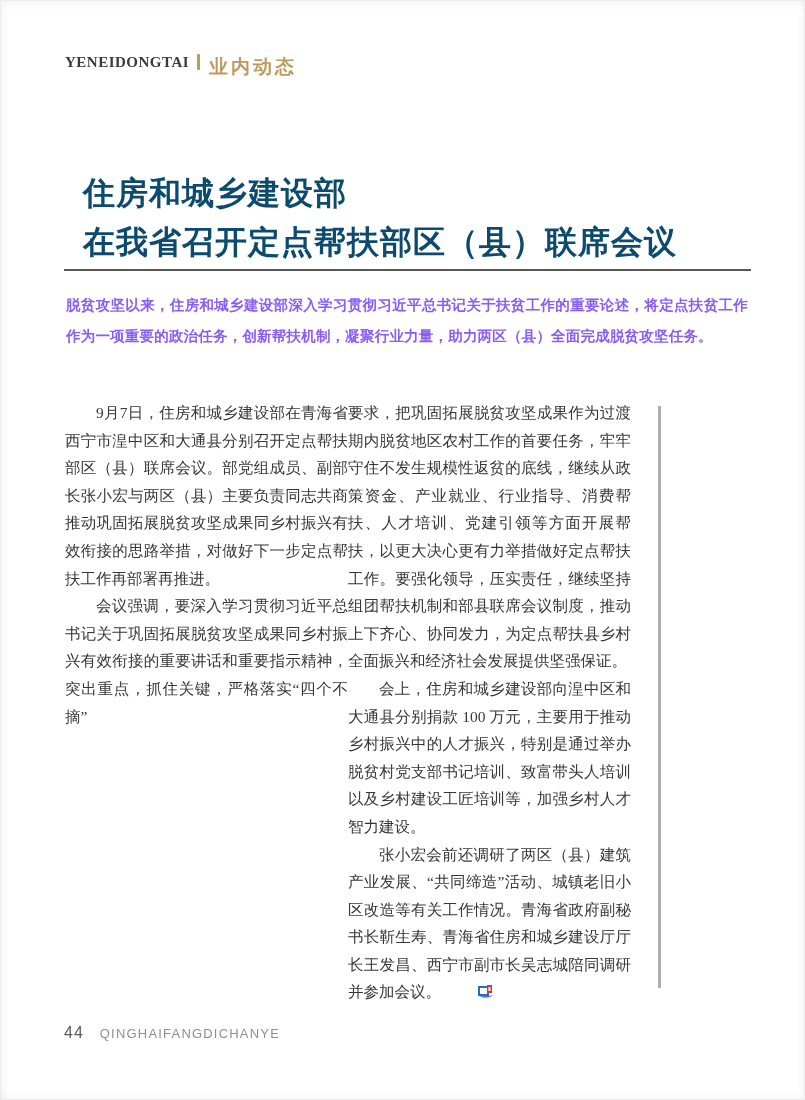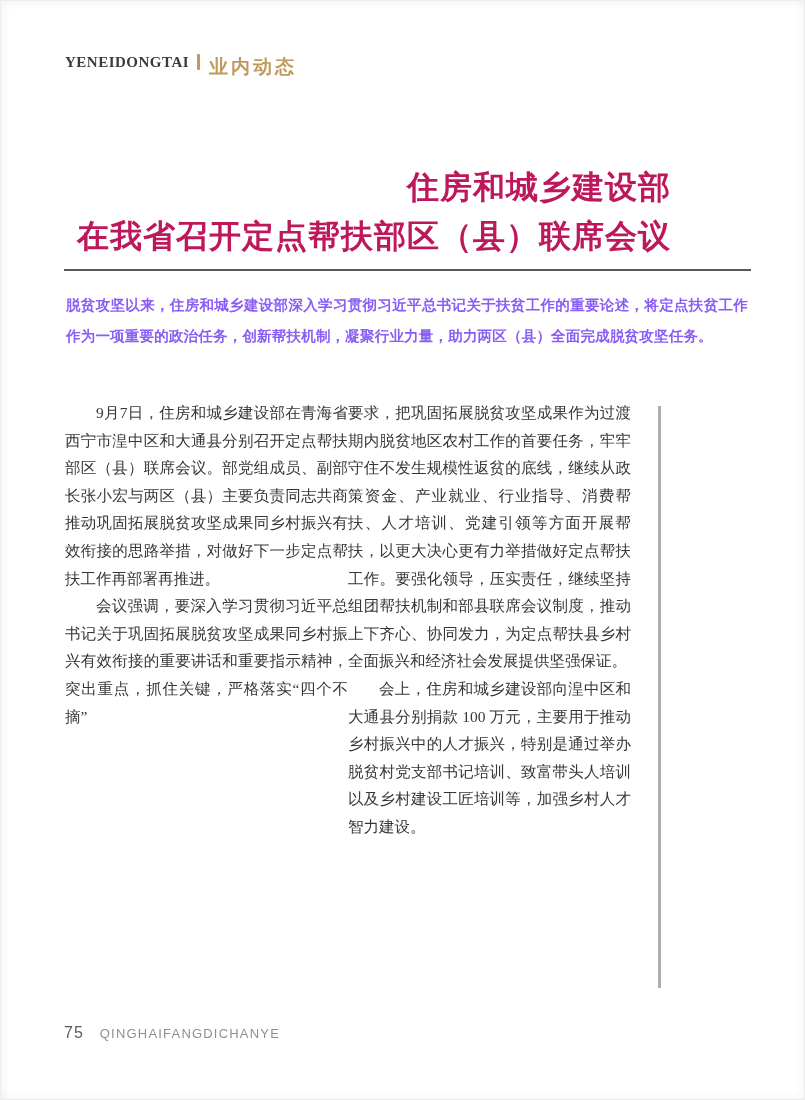--- a/index.html
+++ b/index.html
@@ -23,24 +23,24 @@
   }
   .section-bar{
     display:inline-block;width:3px;height:16px;
     margin:0 9px 0 8px;border-radius:1px;
   }
   .section-cn{
     font-weight:bold;letter-spacing:3px;font-size:19px;font-family:Liberation Serif, serif;
   }
   
   .article-title{
-    position:absolute;left:66px;top:152px;margin:11px;
+    position:absolute;left:66px;top:152px;margin:17px;
     font-family:"Liberation Sans","DejaVu Sans",sans-serif;
-    font-weight:700;color:#be185d;
-    font-size:32px;line-height:49px;letter-spacing:1px;text-align:right;
+    font-weight:700;color:#0c4a6e;
+    font-size:32px;line-height:49px;letter-spacing:1px;
   }
   .article-title span{display:block;}
   .title-divider{
     position:absolute;left:64px;top:269px;width:687px;height:2px;
     background:#585858;border:none;margin:0;
   }
   
   .lede{
     position:absolute;left:66px;top:290px;width:682px;margin:0;
     font-size:14.5px;line-height:31px;font-weight:bold;color:#8b5cf6;
@@ -94,23 +94,31 @@
   <p class="lede">脱贫攻坚以来，住房和城乡建设部深入学习贯彻习近平总书记关于扶贫工作的重要论述，将定点扶贫工作作为一项重要的政治任务，创新帮扶机制，凝聚行业力量，助力两区（县）全面完成脱贫攻坚任务。</p>
 
   <div class="body-block">
     <div class="col">
       <p class="indent">9月7日，住房和城乡建设部在青海省西宁市湟中区和大通县分别召开定点帮扶部区（县）联席会议。部党组成员、副部长张小宏与两区（县）主要负责同志共商推动巩固拓展脱贫攻坚成果同乡村振兴有效衔接的思路举措，对做好下一步定点帮扶工作再部署再推进。</p>
       <p class="indent">会议强调，要深入学习贯彻习近平总书记关于巩固拓展脱贫攻坚成果同乡村振兴有效衔接的重要讲话和重要指示精神，突出重点，抓住关键，严格落实“四个不摘”</p>
     </div>
     <div class="col">
       <p>要求，把巩固拓展脱贫攻坚成果作为过渡期内脱贫地区农村工作的首要任务，牢牢守住不发生规模性返贫的底线，继续从政策资金、产业就业、行业指导、消费帮扶、人才培训、党建引领等方面开展帮扶，以更大决心更有力举措做好定点帮扶工作。要强化领导，压实责任，继续坚持组团帮扶机制和部县联席会议制度，推动上下齐心、协同发力，为定点帮扶县乡村全面振兴和经济社会发展提供坚强保证。</p>
       <p class="indent">会上，住房和城乡建设部向湟中区和大通县分别捐款 100 万元，主要用于推动乡村振兴中的人才振兴，特别是通过举办脱贫村党支部书记培训、致富带头人培训以及乡村建设工匠培训等，加强乡村人才智力建设。</p>
+      <p class="indent">
+        <span>张小宏会前还调研了两区（县）建筑产业发展、“共同缔造”活动、城镇老旧小区改造等有关工作情况。青海省政府副秘书长靳生寿、青海省住房和城乡建设厅厅长王发昌、西宁市副市长吴志城陪同调研并参加会议。</span><span class="end-mark"><svg width="17" height="15" viewBox="0 0 17 15" xmlns="http://www.w3.org/2000/svg">
+              <rect x="1" y="2" width="9" height="8" fill="none" stroke="#2b6cb8" stroke-width="2"></rect>
+              <rect x="9" y="0" width="5" height="8" fill="#d0383e"></rect>
+              <rect x="10.5" y="2" width="2" height="4" fill="#ffffff"></rect>
+              <path d="M1 11 Q 8 15 16 10 Q 9 12 1 11 Z" fill="#2b6cb8"></path>
+            </svg></span>
+      </p>
     </div>
   </div>
 
   <div class="column-rule"></div>
 
   <div class="page-footer">
-    <span class="page-number">75</span>
+    <span class="page-number">44</span>
     <span class="journal-name">QINGHAIFANGDICHANYE</span>
   </div>
 
 </div>
 
 </body></html>

